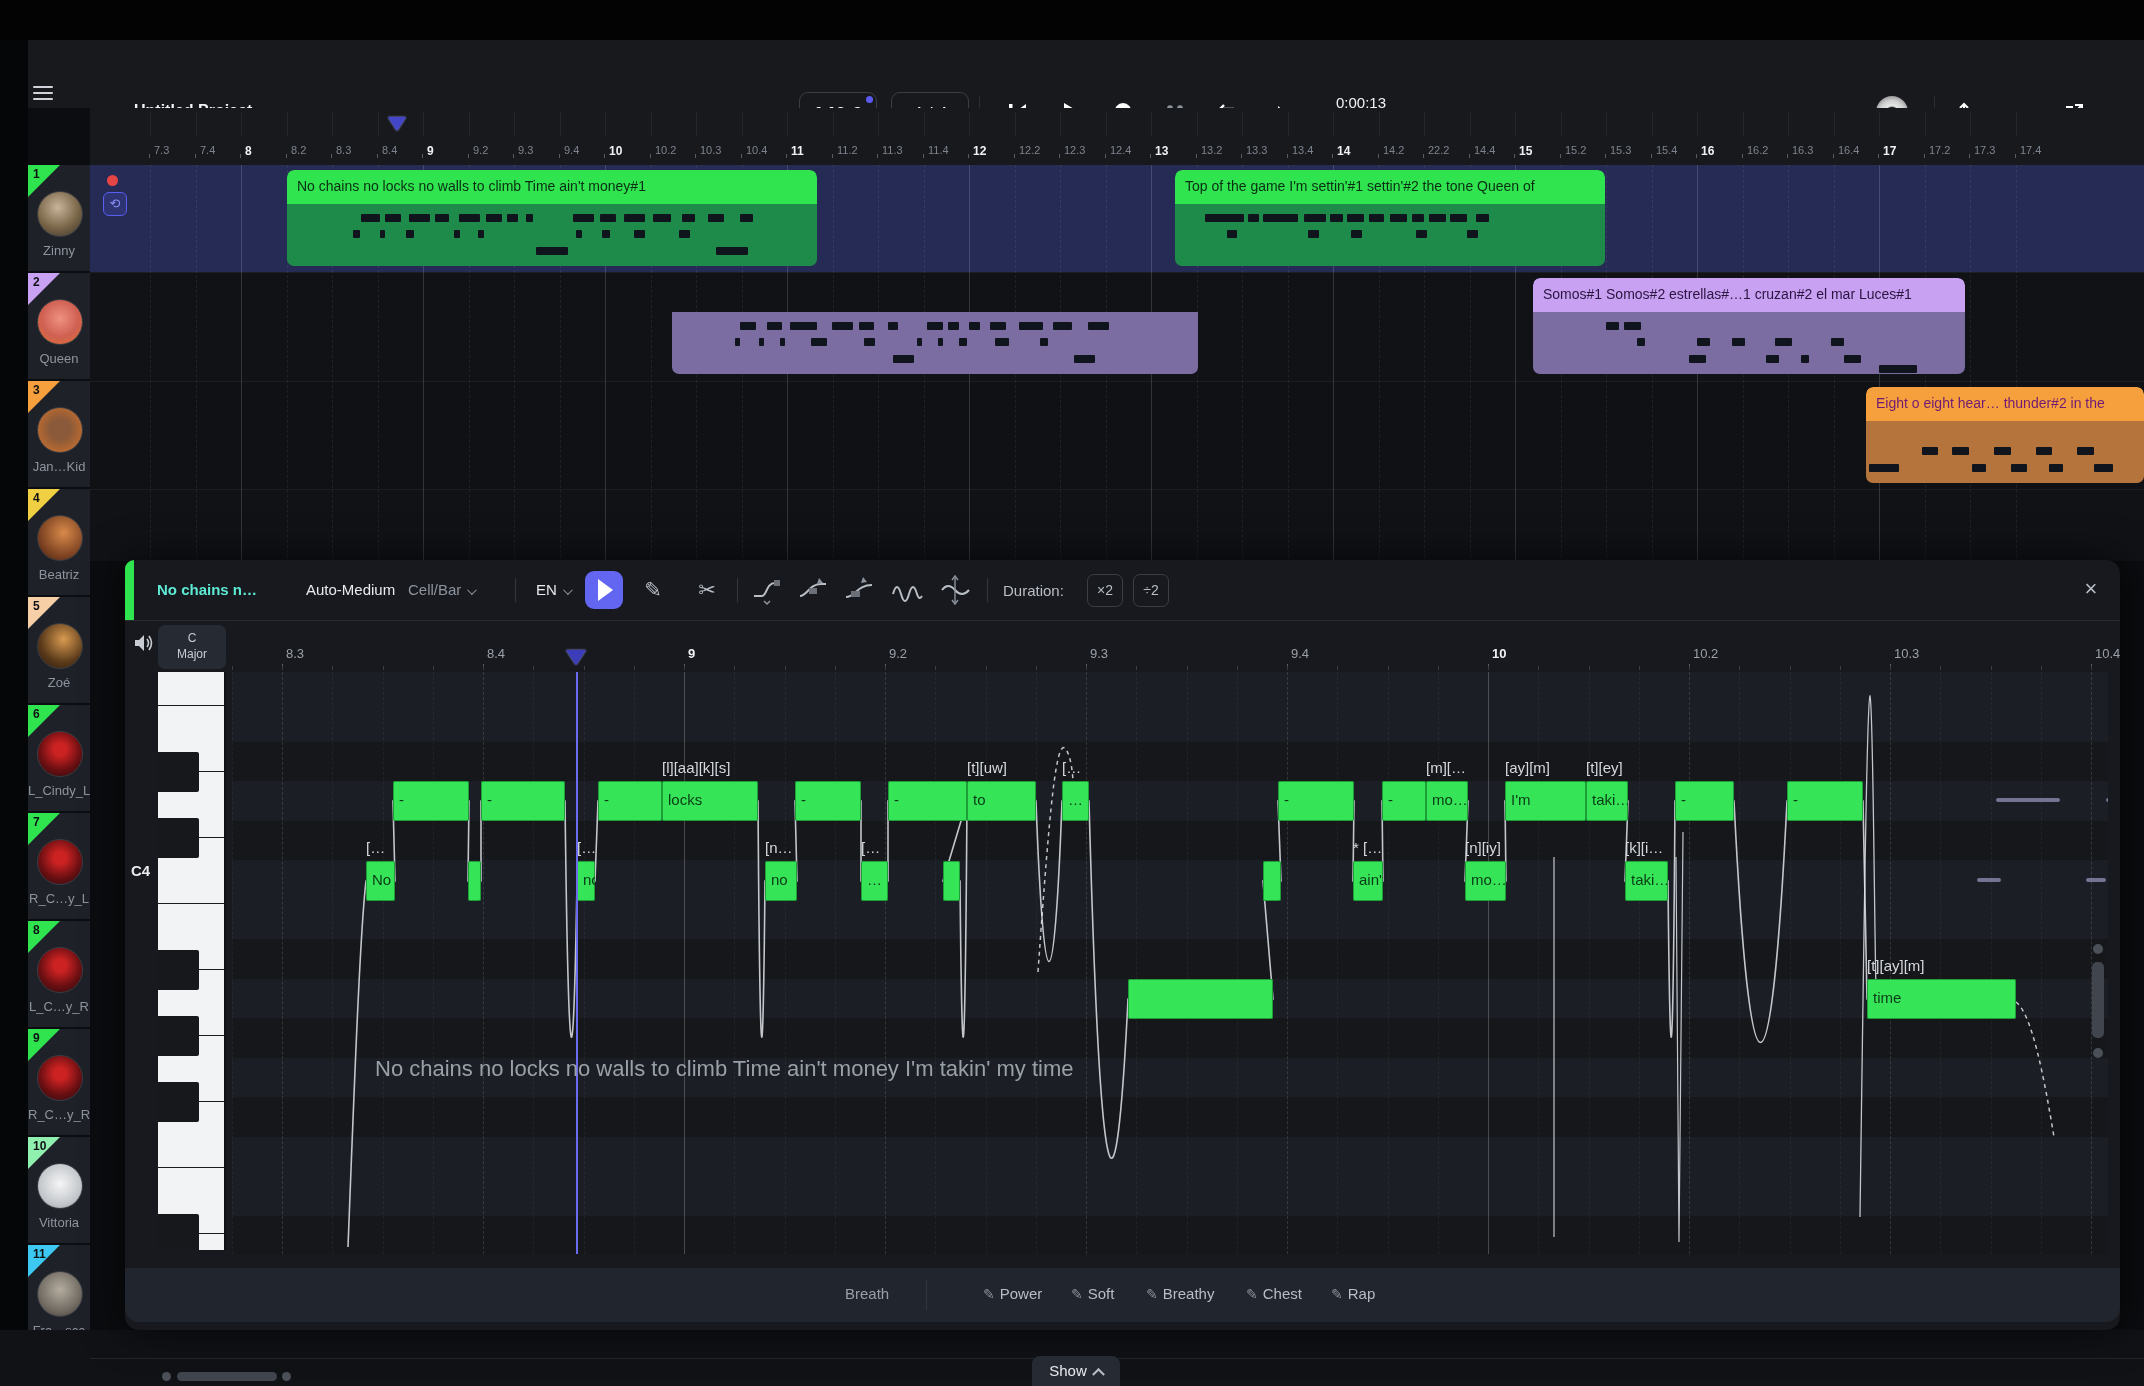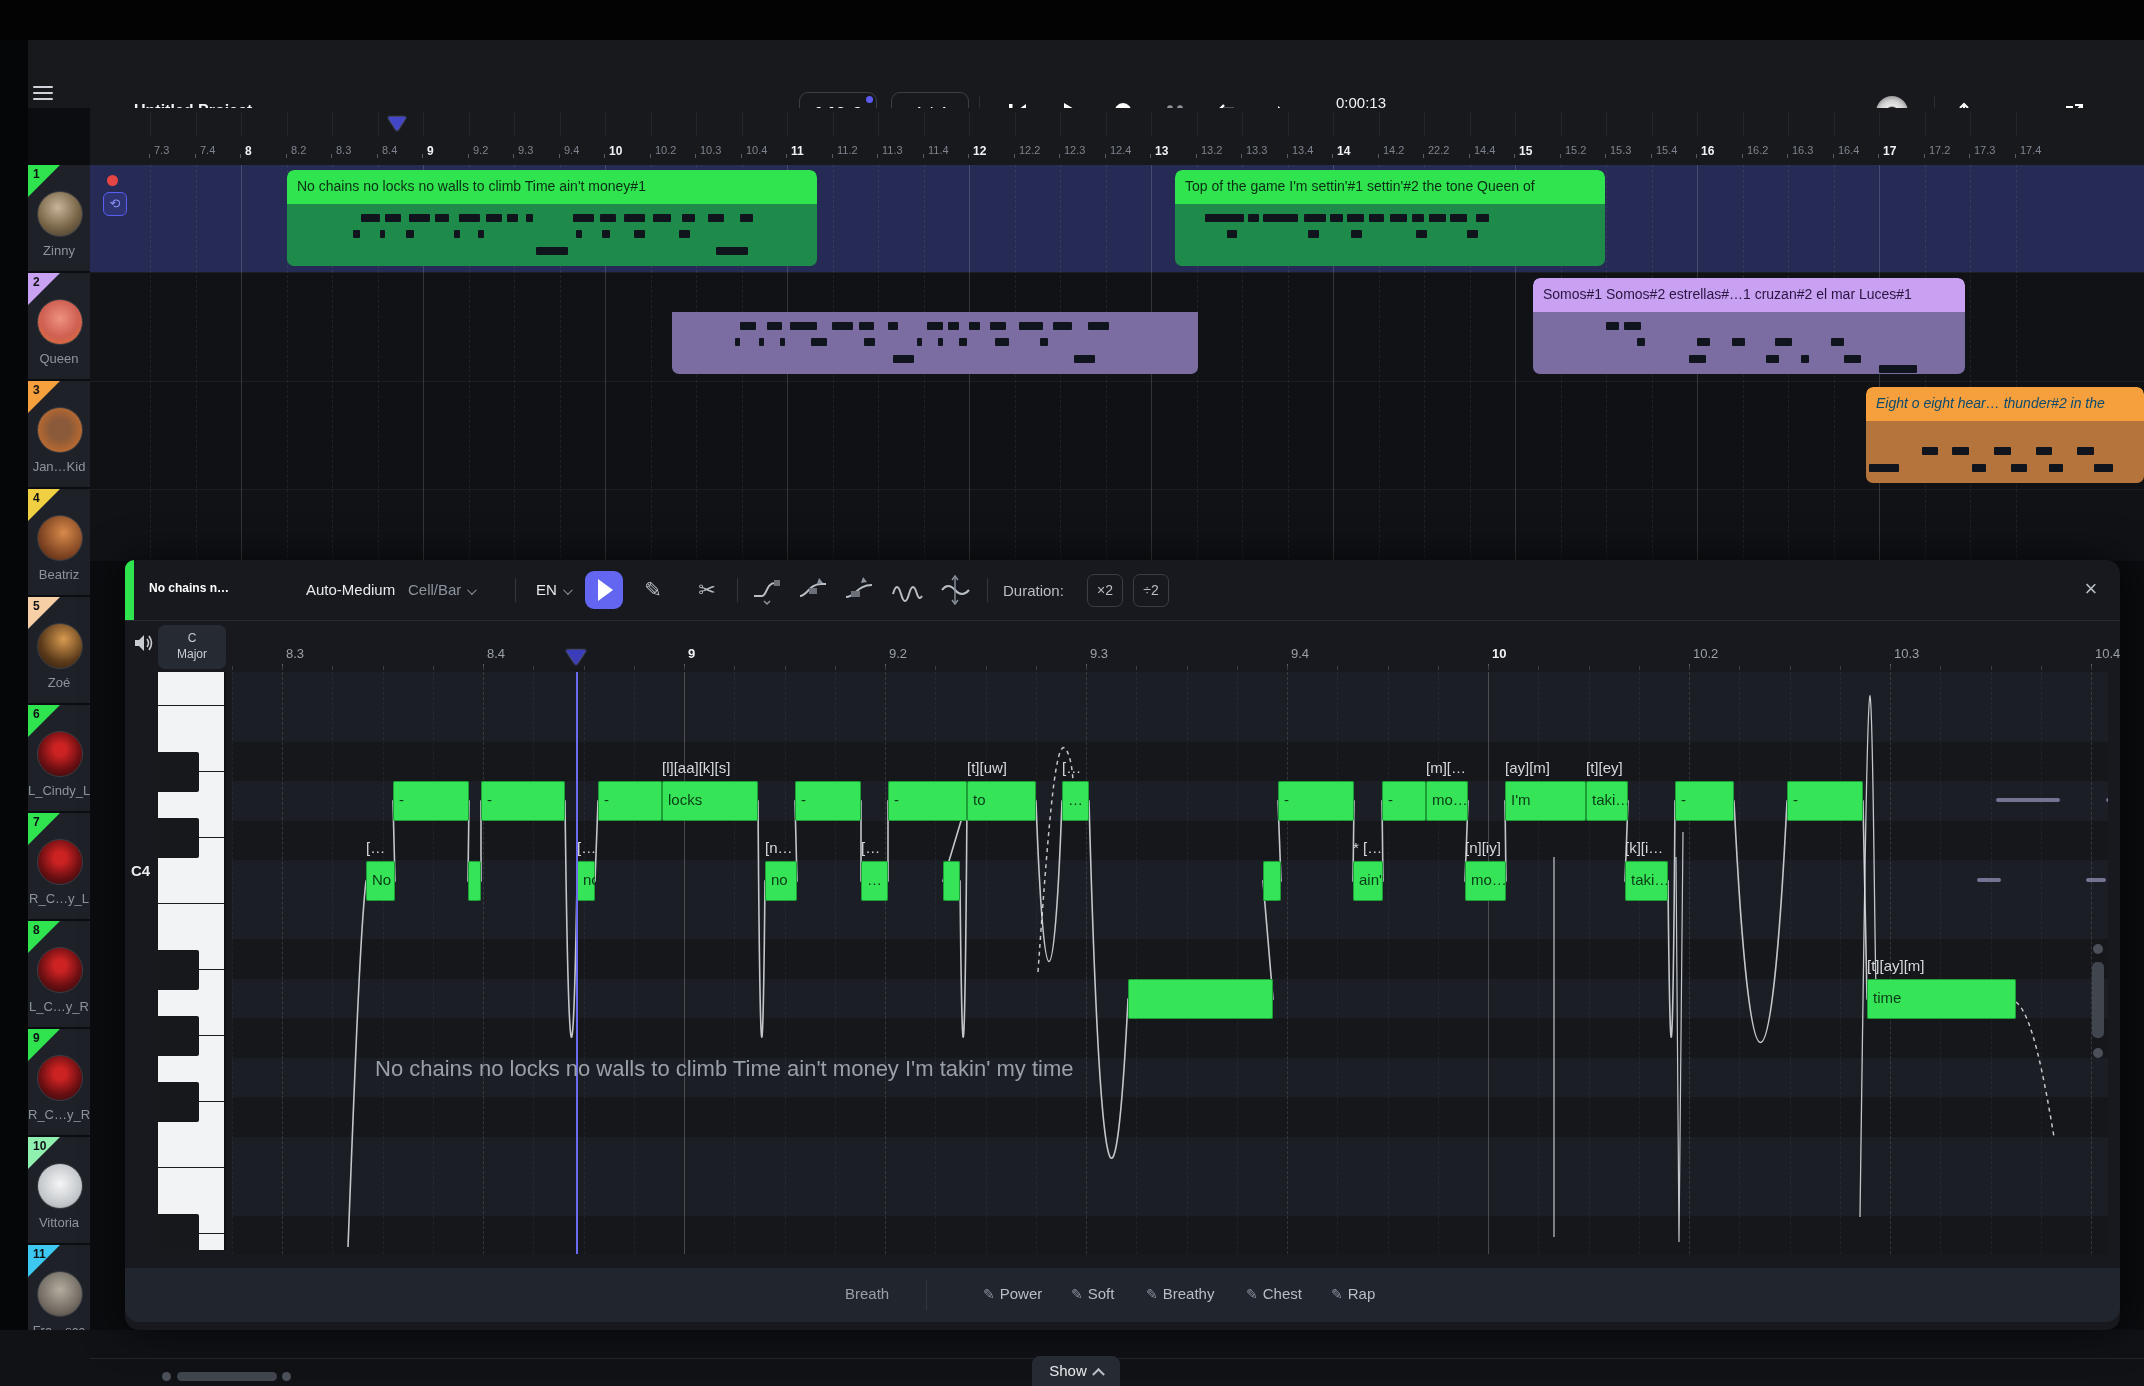--- a/index.html
+++ b/index.html
@@ -53,21 +53,21 @@
   .s-av{position:absolute;left:9px;top:26px;width:44px;height:44px;border-radius:50%;border:1px solid #3a3d44;}
   .s-name{position:absolute;left:0;top:78px;width:62px;text-align:center;font-size:13px;color:#8e949e;
      white-space:nowrap;overflow:hidden;}
   #hamburger{left:33px;top:86px;width:20px;height:15px;cursor:pointer;}
   #hamburger div{height:2px;background:#d0d4da;margin-bottom:4px;border-radius:1px;}
   
   #editor{left:125px;top:560px;width:1995px;height:770px;background:#17191e;border-radius:14px;
      box-shadow:0 0 40px rgba(0,0,0,0.7);}
   #ed-accent{left:0;top:0;width:9px;height:60px;background:#2fe44e;border-radius:14px 0 0 0;}
   #ed-header{left:0;top:0;width:100%;height:60px;border-bottom:1px solid #262a31;}
-  #ed-title{left:24px;top:21px;font-size:12px;font-weight:bold;color:#ffffff;}
+  #ed-title{left:32px;top:21px;font-size:15px;font-weight:bold;color:#5eead4;}
   #ed-mode{left:181px;top:21px;font-size:15px;color:#e8eaec;}
   #ed-grid-mode{left:283px;top:21px;font-size:15px;color:#8e949e;cursor:pointer;}
   #ed-lang{left:411px;top:21px;font-size:15px;color:#e8eaec;cursor:pointer;}
   .chev{display:inline-block;width:6px;height:6px;border-right:1.5px solid #8e949e;
      border-bottom:1.5px solid #8e949e;transform:rotate(45deg) translateY(-2px);margin-left:6px;}
   #tool-select{left:460px;top:11px;width:38px;height:38px;background:#6366f1;border-radius:9px;cursor:pointer;}
   .tbtn{top:14px;width:32px;height:32px;cursor:pointer;color:#b9bec6;font-size:21px;text-align:center;line-height:32px;}
   .tsep{top:18px;width:1px;height:24px;background:#32363e;}
   #ed-duration{left:878px;top:22px;font-size:15px;color:#b9bec6;}
   .dbtn{top:14px;width:34px;height:31px;border:1px solid #3a3e46;border-radius:7px;color:#b9bec6;
@@ -471,21 +471,21 @@
           <div class="mini" style="left: 69%; width: 3%; top: 42%; height: 13%;"></div>
           <div class="mini" style="left: 36%; width: 4%; top: 70%; height: 13%;"></div>
           <div class="mini" style="left: 54%; width: 3%; top: 70%; height: 13%;"></div>
           <div class="mini" style="left: 62%; width: 2%; top: 70%; height: 13%;"></div>
           <div class="mini" style="left: 72%; width: 4%; top: 70%; height: 13%;"></div>
           <div class="mini" style="left: 80%; width: 9%; top: 86%; height: 13%;"></div>
         </div>
       </div>
       <div class="clip" style="left: 1866px; top: 386.5px; width: 278px; height: 96px;">
         <div class="clip-head" style="background: rgb(245, 160, 60);">
-          <div class="clip-title" style="color: #0c4a6e; font-style: italic;">Eight o eight hear… thunder#2 in the</div>
+          <div class="clip-title" style="color: #701a75;">Eight o eight hear… thunder#2 in the</div>
         </div>
         <div class="clip-body" style="background: rgb(180, 116, 60);">
           <div class="mini" style="left: 20%; width: 6%; top: 42%; height: 13%;"></div>
           <div class="mini" style="left: 31%; width: 6%; top: 42%; height: 13%;"></div>
           <div class="mini" style="left: 46%; width: 6%; top: 42%; height: 13%;"></div>
           <div class="mini" style="left: 61%; width: 6%; top: 42%; height: 13%;"></div>
           <div class="mini" style="left: 76%; width: 6%; top: 42%; height: 13%;"></div>
           <div class="mini" style="left: 1%; width: 11%; top: 70%; height: 13%;"></div>
           <div class="mini" style="left: 38%; width: 5%; top: 70%; height: 13%;"></div>
           <div class="mini" style="left: 52%; width: 6%; top: 70%; height: 13%;"></div>

